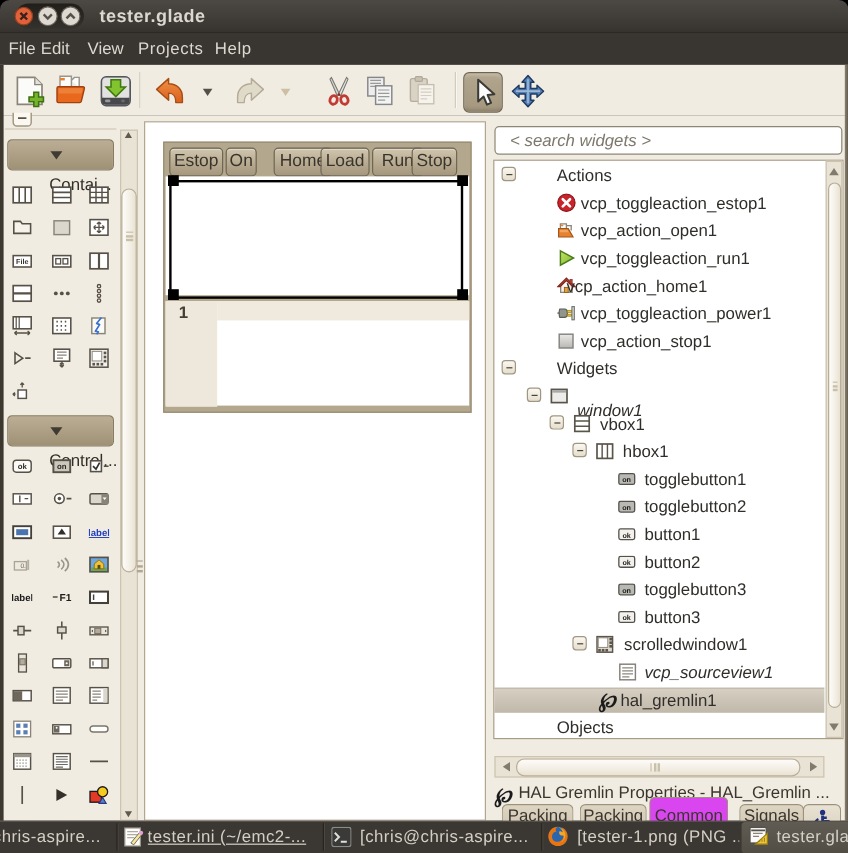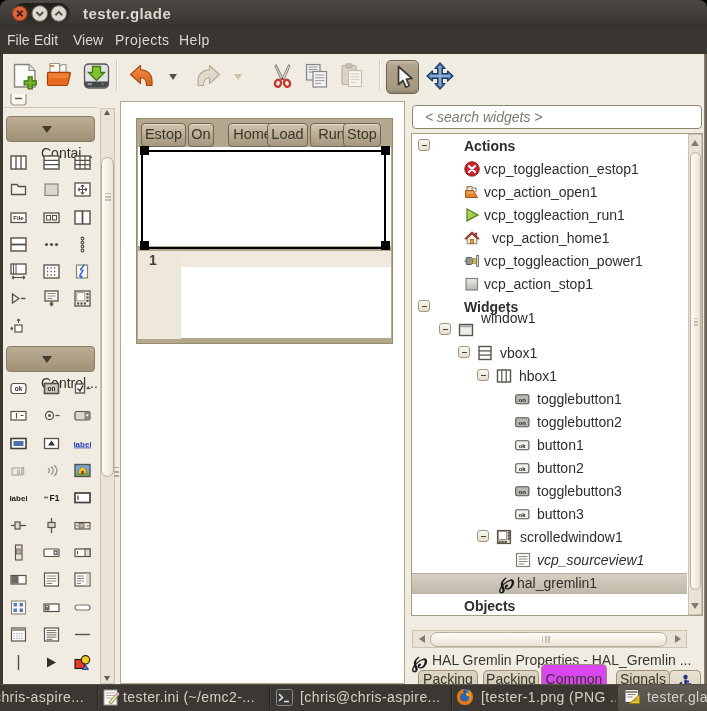--- a/index.html
+++ b/index.html
@@ -39,21 +39,21 @@
  color:#3a352c;font-size:14.5px;text-align:center;line-height:21px;box-shadow:inset 0 1px 0 rgba(255,255,255,0.35);}
 #gremlin2{position:absolute;left:138px;top:147px;width:253px;height:99px;background:#fff;}
 .handle{position:absolute;width:9px;height:9px;background:#000;}
 #srcview{position:absolute;left:138px;top:250.5px;width:253px;height:87.5px;background:#fff;}
 #gutter{position:absolute;left:0;top:0;width:43px;height:88px;background:#eee8dc;}
 
 #search{left:412px;top:105px;width:290px;height:24px;background:#fff;border:1px solid #8e8675;
  border-radius:4px;box-sizing:border-box;color:#7d786c;font-style:italic;font-size:14px;line-height:22px;padding-left:12px;}
 #treepanel{left:411px;top:133px;width:292px;height:483px;background:#fff;border:1px solid #a89c84;box-sizing:border-box;}
 .trow{position:absolute;font-size:14px;color:#302e2a;height:23px;line-height:23px;}
-.thead{font-weight:bold;}
+.thead{font-weight:normal;}
 .exp{position:absolute;width:12px;height:12px;border:1px solid #a1967f;border-radius:3px;
  background:linear-gradient(#fbf8f2,#e5dece);box-sizing:border-box;}
 .exp:after{content:"";position:absolute;left:2.5px;top:4.5px;width:5px;height:1.5px;background:#4a4336;}
 #selrow{position:absolute;left:412px;top:573px;width:275px;height:21px;background:linear-gradient(#d6cfc2,#c0b8a9);border-top:1px solid #b5ad9e;box-sizing:border-box;}
 
 .tab{position:absolute;height:26px;background:linear-gradient(#ddd4c2,#cdc3ae);border:1px solid #9c9179;
  border-bottom:none;border-radius:5px 5px 0 0;box-sizing:border-box;
  color:#39352d;font-size:14px;text-align:center;}
 
 #taskbar{left:0;top:684px;width:707px;height:27px;background:#3b3833;border-top:1px solid #55514a;box-sizing:border-box;}
@@ -125,21 +125,21 @@
       </defs>
       <path d="M3 2 L14 8 L3 14 Z" fill="url(#rg)" stroke="#4a7d1a" stroke-width="1.2"></path>
     </svg>
 <div class="trow" style="left:484px;top:203.5px;">vcp_toggleaction_run1</div>
 <svg class="ab" style="left:464px;top:230px;" width="16" height="16">
       <path d="M3.2 8 L3.2 13.7 L12.8 13.7 L12.8 8" fill="#f2efe8" stroke="#8a8478" stroke-width="1.1"></path>
       <path d="M0.8 8.8 L8 1.8 L15.2 8.8 L13.2 8.8 L8 3.9 L2.8 8.8 Z" fill="#c04a3a" stroke="#80261c" stroke-width="1"></path>
       <rect x="6.3" y="9.6" width="3.2" height="4.1" fill="#e8a03a" stroke="#8a5a1a" stroke-width="0.7"></rect>
       <rect x="11" y="3" width="1.8" height="3.2" fill="#c04a3a" stroke="#80261c" stroke-width="0.6"></rect>
     </svg>
-<div class="trow" style="left:492px;top:226.5px;">vcp_action_home1</div>
+<div class="trow" style="left:472px;top:226.5px;">vcp_action_home1</div>
 <svg class="ab" style="left:464px;top:253px;" width="16" height="16">
       <path d="M0.5 8 L2.5 8" stroke="#8a857b" stroke-width="1.4"></path>
       <path d="M2.5 4.5 L6.5 4.5 C8.2 4.5 8.8 5.5 8.8 8 C8.8 10.5 8.2 11.5 6.5 11.5 L2.5 11.5 C1.8 10.5 1.8 5.5 2.5 4.5 Z" fill="#92948e" stroke="#5a5c56" stroke-width="1"></path>
       <rect x="8.8" y="5.6" width="3.4" height="1.7" fill="#e8c532" stroke="#9a7d10" stroke-width="0.6"></rect>
       <rect x="8.8" y="8.8" width="3.4" height="1.7" fill="#e8c532" stroke="#9a7d10" stroke-width="0.6"></rect>
       <rect x="12.6" y="2.5" width="2" height="11" fill="#d8d8d4" stroke="#6e706a" stroke-width="0.9"></rect>
     </svg>
 <div class="trow" style="left:484px;top:249.5px;">vcp_toggleaction_power1</div>
 <svg class="ab" style="left:464px;top:276px;" width="16" height="16">
       <defs>
@@ -151,21 +151,21 @@
       <rect x="2" y="2.5" width="11.5" height="11.5" fill="url(#sg)" stroke="#84837e" stroke-width="1.2"></rect>
     </svg>
 <div class="trow" style="left:484px;top:272.5px;">vcp_action_stop1</div>
 <div class="exp" style="left:418px;top:300px;"></div>
 <div class="trow thead" style="left:464px;top:295.5px;">Widgets</div>
 <div class="exp" style="left:439px;top:323px;"></div>
 <svg class="ab" style="left:458px;top:322px;" width="16" height="16">
       <rect x="1.5" y="2.5" width="13" height="11" fill="#ececea" stroke="#5a544a" stroke-width="1.4"></rect>
       <rect x="2.2" y="3.2" width="11.6" height="2" fill="#a8a8a6"></rect>
     </svg>
-<div class="trow" style="left:481px;top:307px;">window1</div>
+<div class="trow" style="left:481px;top:331px;font-style:italic;">window1</div>
 <div class="exp" style="left:458px;top:346px;"></div>
 <svg class="ab" style="left:477px;top:345px;" width="16" height="16">
       <rect x="2" y="1.5" width="12" height="13" fill="#fff" stroke="#5a544a" stroke-width="1.4"></rect>
       <path d="M2 5.8 L14 5.8 M2 10.2 L14 10.2" stroke="#5a544a" stroke-width="1.2"></path>
     </svg>
 <div class="trow" style="left:500px;top:341.5px;">vbox1</div>
 <div class="exp" style="left:477px;top:369px;"></div>
 <svg class="ab" style="left:496px;top:368px;" width="16" height="16">
       <rect x="1.5" y="2" width="13" height="12" fill="#fff" stroke="#5a544a" stroke-width="1.4"></rect>
       <path d="M5.8 2 L5.8 14 M10.2 2 L10.2 14" stroke="#5a544a" stroke-width="1.2"></path>
@@ -564,21 +564,21 @@
     <circle cx="27.8" cy="10.5" r="7.8" fill="none" stroke="#6a665e" stroke-width="1"></circle>
     <path d="M24.4 9 L27.8 12.4 L31.2 9" stroke="#55514a" stroke-width="2" fill="none"></path>
 <circle cx="46.8" cy="10.5" r="7.8" fill="#ddd9d1"></circle>
     <circle cx="46.8" cy="10.5" r="7.8" fill="none" stroke="#6a665e" stroke-width="1"></circle>
     <path d="M43.4 12.3 L46.8 8.9 L50.2 12.3" stroke="#55514a" stroke-width="2" fill="none"></path>
 </svg>
 
 <div class="ab" id="taskbar"></div>
 <div class="task" style="left:-6px;top:684px;width:97px;">chris-aspire...</div>
 <div class="tdiv" style="left:97px;top:686px;"></div>
-<div class="task" style="left:123px;top:684px;width:143px;">tester.ini (~/emc2-...</div>
+<div class="task" style="left:123px;top:684px;width:143px;text-decoration:underline;">tester.ini (~/emc2-...</div>
 <div class="tdiv" style="left:269px;top:686px;"></div>
 <div class="task" style="left:300px;top:684px;width:148px;">[chris@chris-aspire...</div>
 <div class="tdiv" style="left:451px;top:686px;"></div>
 <div class="task" style="left:481px;top:684px;width:135px;">[tester-1.png (PNG ...</div>
 <div class="ab" style="left:618px;top:685px;width:92px;height:26px;background:linear-gradient(#605c54,#514d45);border-radius:3px;"></div>
 <div class="task" style="left:647px;top:684px;width:62px;">tester.glad</div>
 <svg class="ab" style="left:103px;top:689px;" width="17" height="17">
     <rect x="1" y="1" width="13" height="15" fill="#fdfdfc" stroke="#9a958a" stroke-width="1"></rect>
     <path d="M3 4 h9 M3 6.5 h9 M3 9 h6" stroke="#b0aba0" stroke-width="1"></path>
     <path d="M6 13.5 L13.5 4.5 L15.5 6 L8.5 15 Z" fill="#f5e79a" stroke="#6a665e" stroke-width="0.8"></path>

